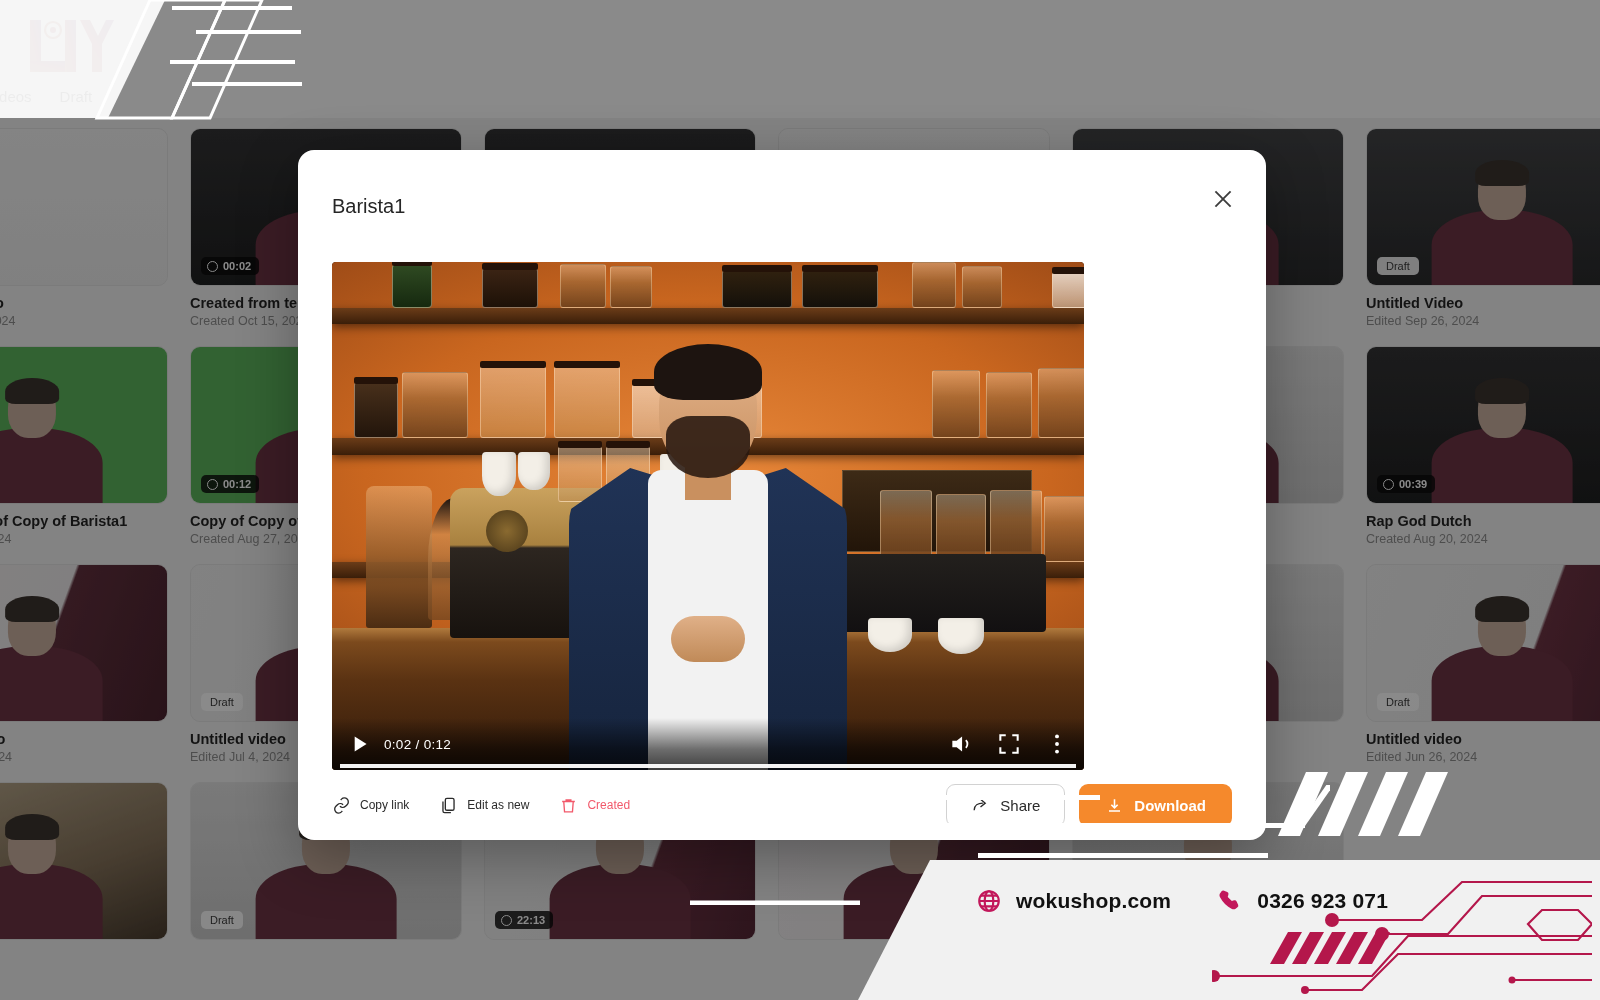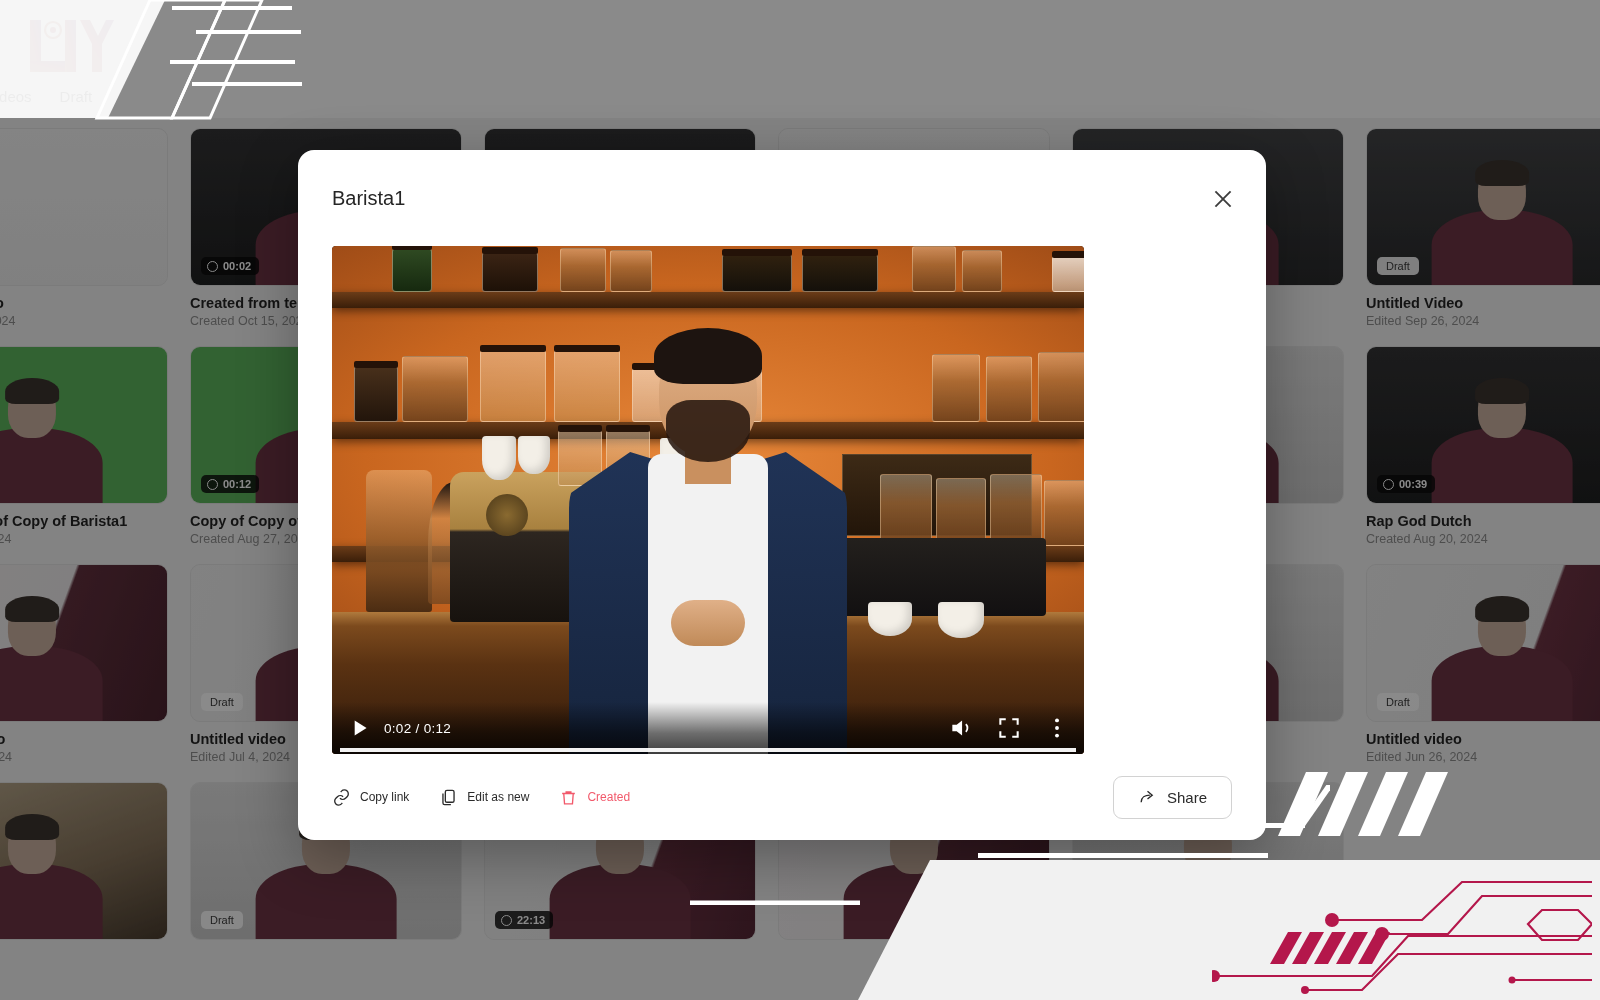--- a/index.html
+++ b/index.html
@@ -139,21 +139,21 @@
   }
   #modal {
     position:absolute; left:298px; top:150px;
     width:968px; height:690px;
     background:#fff; border-radius:16px;
     box-shadow:0 18px 60px rgba(0,0,0,.32);
     display:flex; flex-direction:column;
     overflow:hidden;
   }
   .modal-head {
-    height:96px; display:flex; align-items:center;
+    height:112px; display:flex; align-items:center;
     padding:0 34px; position:relative;
   }
   .modal-title { font-size:20px; color:#262626; font-weight:400; }
   .modal-close {
     position:absolute; right:30px; top:36px;
     width:26px; height:26px; color:#3c3c3c; cursor:pointer;
   }
 
   
   .player {
@@ -785,20 +785,26 @@
       </div>
     </div>
 
     <div class="foot-right">
       <div class="btn-share">
         <svg viewBox="0 0 24 24" fill="none" stroke="currentColor" stroke-width="1.7">
           <path d="M4 18c0-6 5-9 11-9"></path>
             <path d="M12 4l6 5-6 5"></path>
         </svg>
         <span>Share</span>
+      </div>
+      <div class="btn-download">
+        <svg viewBox="0 0 24 24" fill="none" stroke="currentColor" stroke-width="2">
+          <path d="M12 4v10M8 11l4 4 4-4M5 19h14"></path>
+        </svg>
+        <span>Download</span>
       </div>
     </div>
   </div>
 </div>
 
 <svg class="deco" id="deco-topleft" viewBox="0 0 470 120">
   <polygon points="0,0 190,0 120,120 0,120" fill="#ffffff" opacity="0.0"></polygon>
   <path d="M0 0 L165 0 L108 118 L0 118 Z" fill="#ffffff" opacity="0.92"></path>
   <path d="M150 0 L225 0 L172 118 L97 118 Z" fill="none" stroke="#ffffff" stroke-width="3"></path>
   <rect x="172" y="6" width="120" height="4" fill="#ffffff"></rect>
@@ -843,14 +849,30 @@
       <circle cx="300" cy="116" r="3.5"></circle>
       <polygon points="58,100 76,68 90,68 72,100"></polygon>
       <polygon points="80,100 98,68 112,68 94,100"></polygon>
       <polygon points="102,100 120,68 134,68 116,100"></polygon>
       <polygon points="124,100 142,68 156,68 138,100"></polygon>
       <polygon points="146,100 164,68 178,68 160,100"></polygon>
     </g>
   </svg>
 
   <div class="contact-rows">
+    <div class="crow">
+      <div class="citem">
+        <svg class="cicon" viewBox="0 0 24 24" fill="none" stroke="currentColor" stroke-width="2">
+          <circle cx="12" cy="12" r="9"></circle>
+            <ellipse cx="12" cy="12" rx="4" ry="9"></ellipse>
+            <path d="M3 12h18M4.5 7h15M4.5 17h15"></path>
+        </svg>
+        <span class="txt">wokushop.com</span>
+      </div>
+      <div class="citem">
+        <svg class="cicon" viewBox="0 0 24 24" fill="currentColor">
+          <path d="M6.6 2.5a2 2 0 00-2.4.6L2.9 4.8c-.7 1-.8 2.3-.2 3.4 2.5 4.8 6.3 8.6 11.1 11.1 1.1.6 2.4.5 3.4-.2l1.7-1.3a2 2 0 00.6-2.4l-1.4-3a2 2 0 00-2.4-1l-2 .6-3.8-3.8.6-2a2 2 0 00-1-2.4l-3-1.3z"></path>
+        </svg>
+        <span class="txt">0326 923 071</span>
+      </div>
+    </div>
   </div>
 </div>
 
 </body></html>

